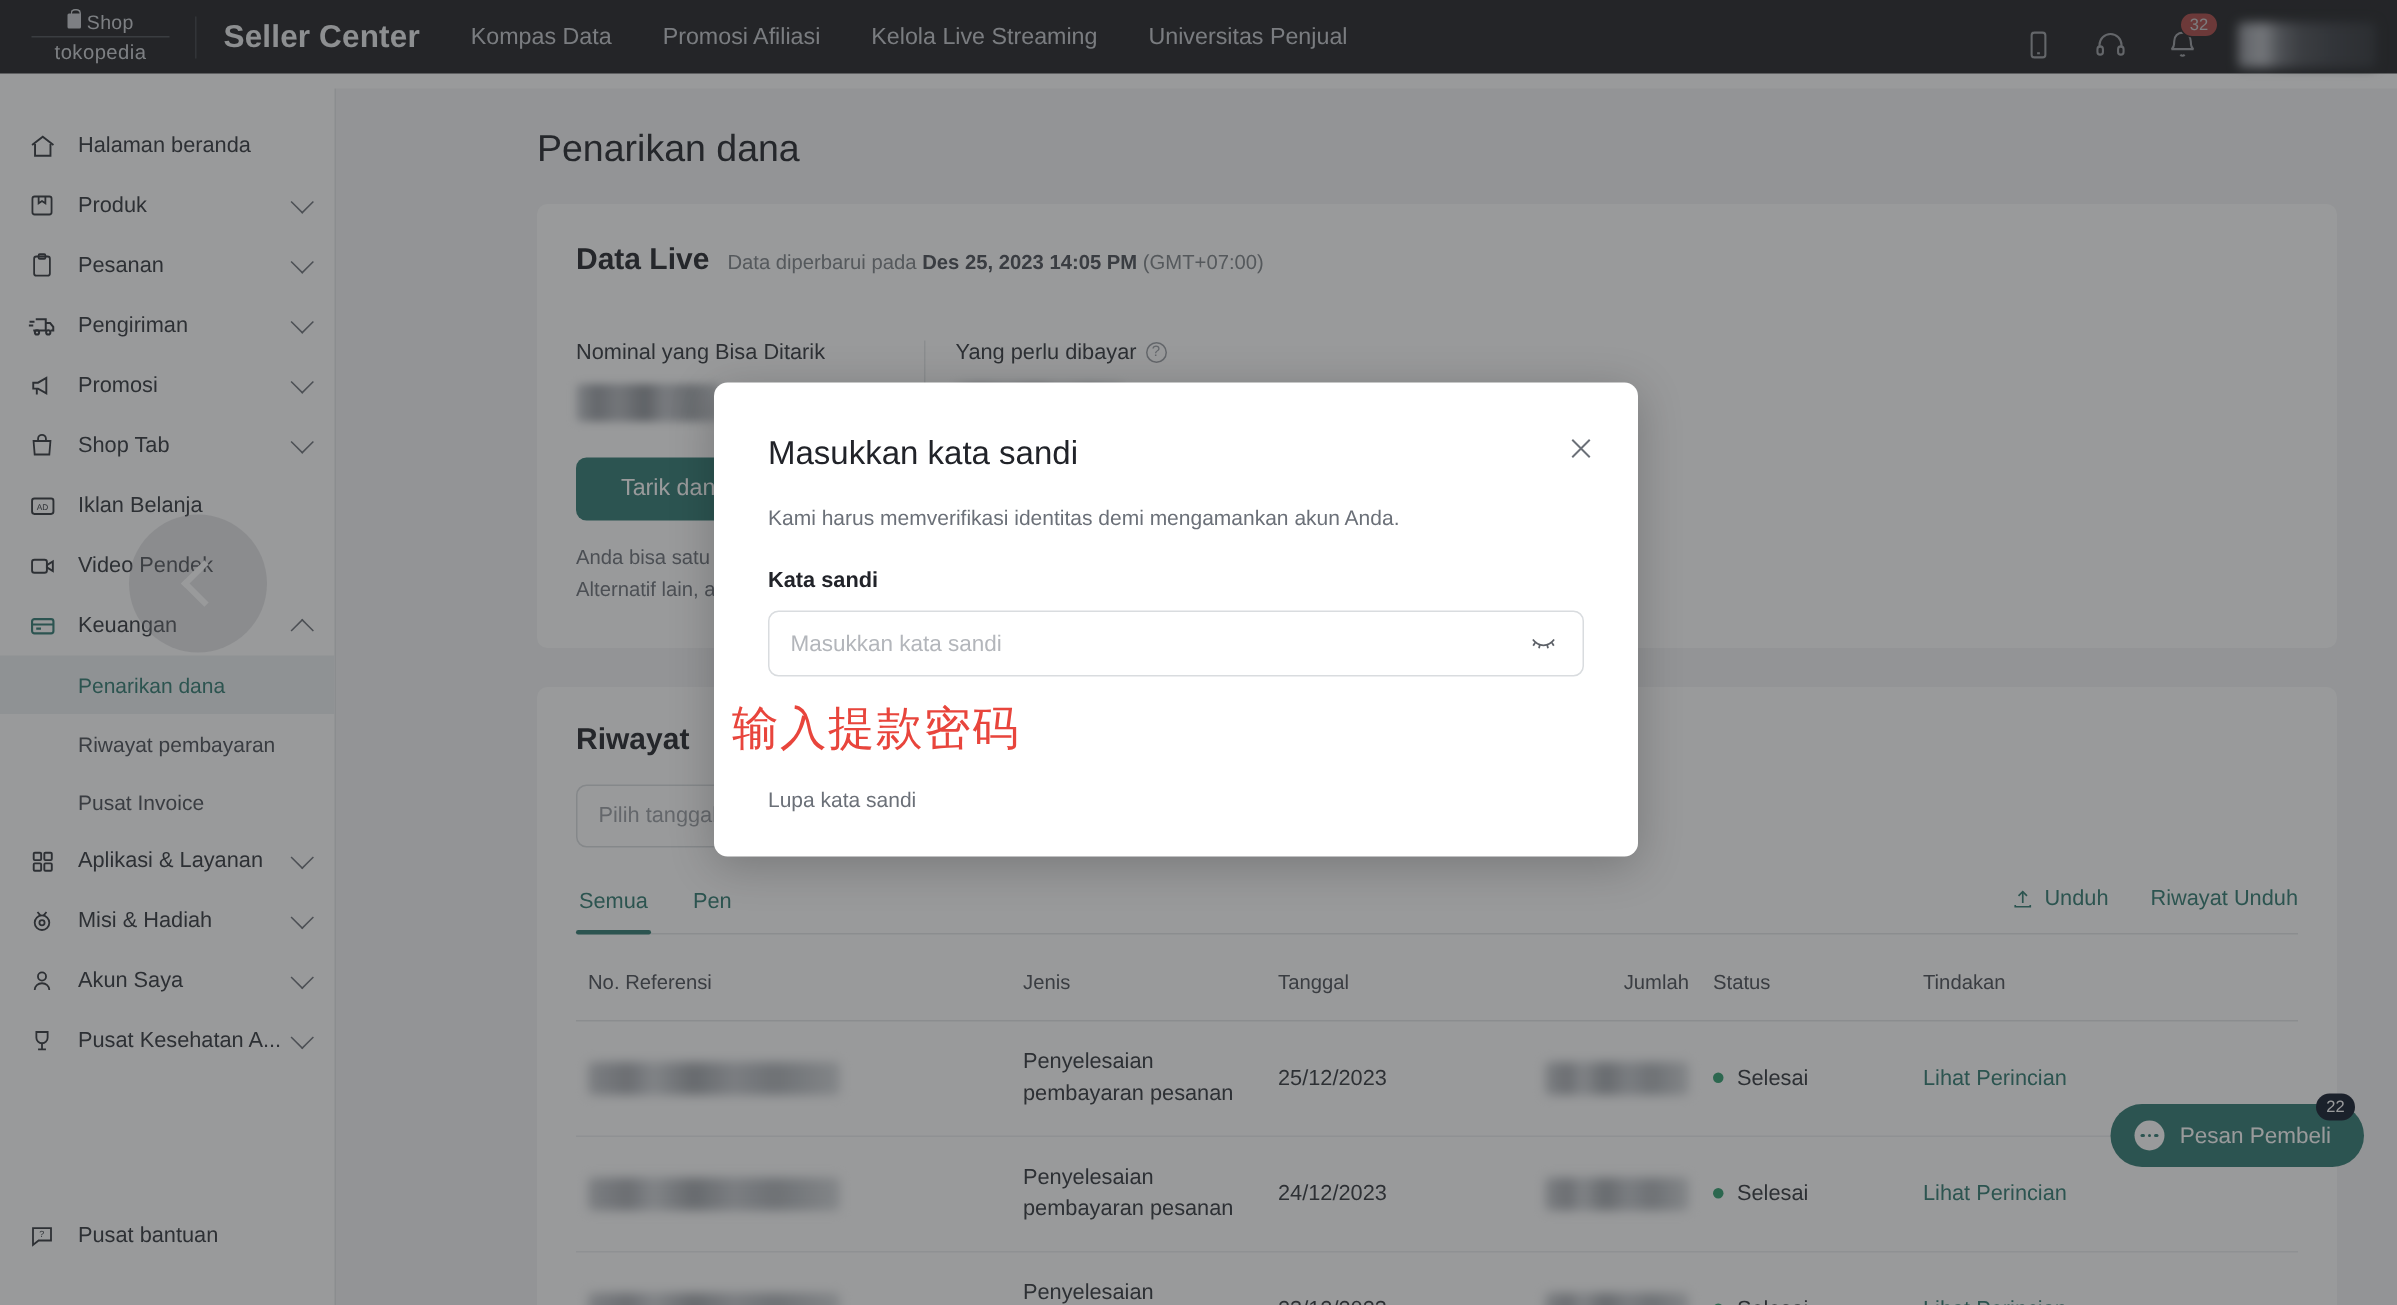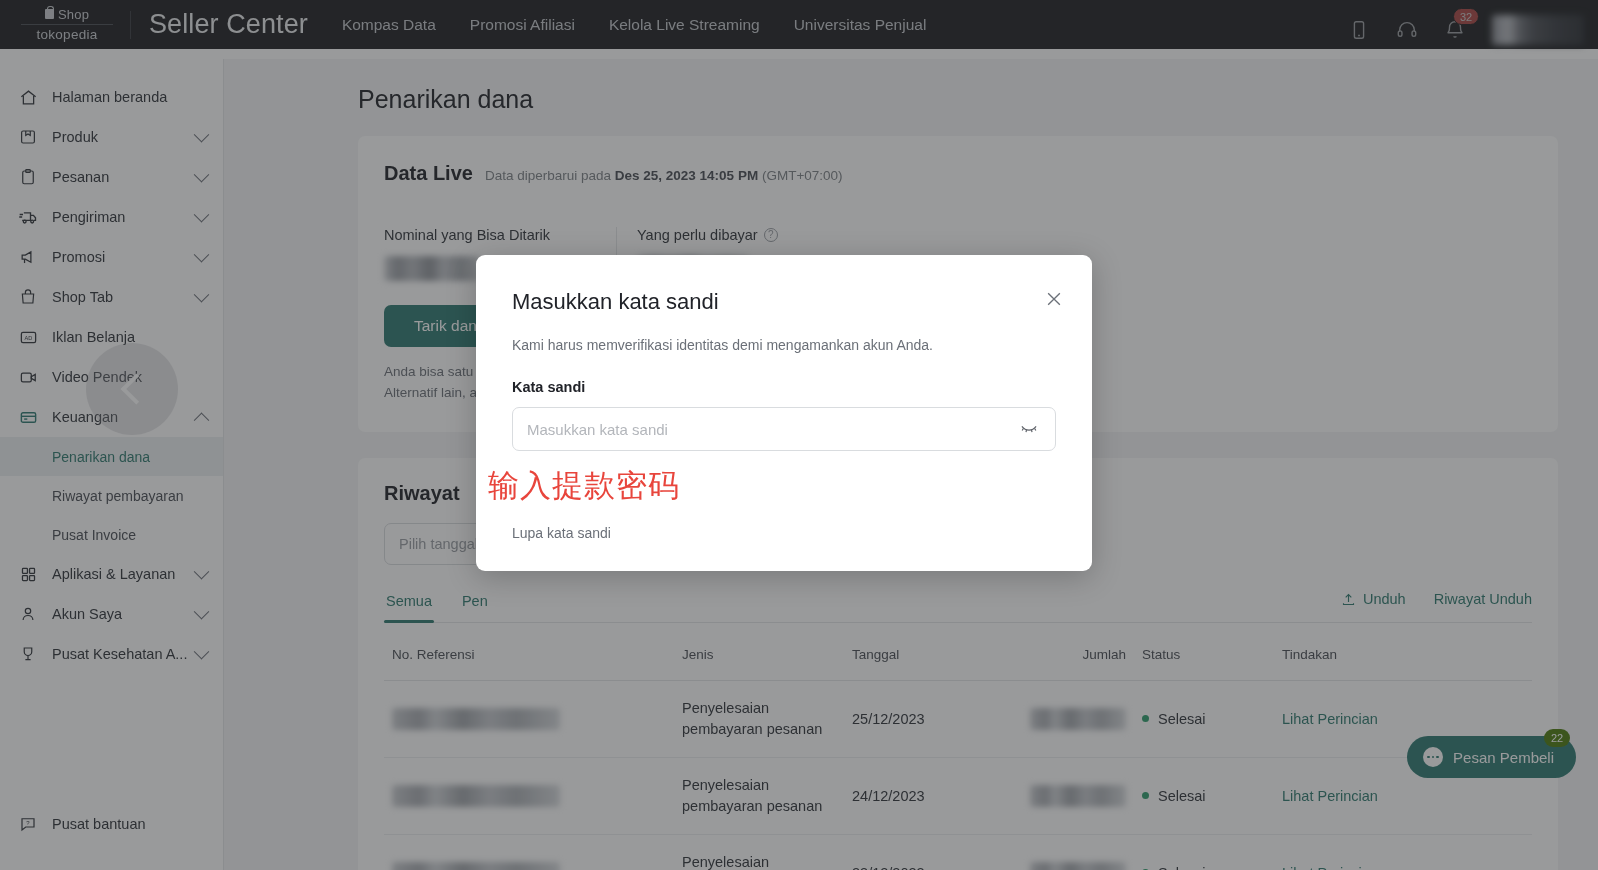--- a/index.html
+++ b/index.html
@@ -35,21 +35,21 @@
   .logo-bag::before {
     content: ""; position: absolute; top: -3px; left: 2px;
     width: 5px; height: 4px;
     border: 1.4px solid #c9ccd1; border-bottom: none;
     border-radius: 3px 3px 0 0;
   }
   .logo-rule { width: 92px; height: 1px; background: #4a4d53; margin: 3px 0; }
   .logo-bottom { color: #c9ccd1; font-size: 13.5px; letter-spacing: .3px; }
   .nav-divider { width: 1px; height: 28px; background: #3a3d42; margin: 0 18px 0 10px; }
   .nav-title {
-    color: #e9eaec; font-size: 27px; font-weight: 400;
+    color: #e9eaec; font-size: 21px; font-weight: 700;
     letter-spacing: .1px; margin-right: 34px;
   }
   .nav-link {
     color: #c3c6cb; font-size: 15.5px; margin-right: 34px;
     cursor: pointer; white-space: nowrap;
   }
   .nav-right {
     position: absolute; right: 0; top: 0; height: 59px;
     display: flex; align-items: center; gap: 26px; padding-right: 14px;
   }
@@ -229,21 +229,21 @@
     font-size: 15px; cursor: pointer; z-index: 6;
   }
   .chat-ic {
     width: 20px; height: 20px; border-radius: 50%;
     background: #ffffff; position: relative;
     display: flex; align-items: center; justify-content: center; gap: 2px;
   }
   .chat-ic span { width: 2.6px; height: 2.6px; border-radius: 50%; background: #2f7a72; }
   .chat-badge {
     position: absolute; top: -7px; right: 6px;
-    background: #4d7c0f; color: #fff; font-size: 11px;
+    background: #0f172a; color: #fff; font-size: 11px;
     height: 18px; min-width: 26px; padding: 0 5px;
     border-radius: 9px; line-height: 18px; text-align: center;
   }
 
   
   .overlay {
     position: absolute; inset: 0; background: rgba(41,43,47,.48); z-index: 10;
   }
   .modal {
     position: absolute; left: 476px; top: 255px;
@@ -454,20 +454,31 @@
             <rect x="3.5" y="3.5" width="7" height="7" rx="1"></rect>
             <rect x="13.5" y="3.5" width="7" height="7" rx="1"></rect>
             <rect x="3.5" y="13.5" width="7" height="7" rx="1"></rect>
             <rect x="13.5" y="13.5" width="7" height="7" rx="1"></rect>
           </svg>
       </span>
       <span class="side-label">Aplikasi &amp; Layanan</span>
       <span class="chev"></span>
     </div>
 
+    <div class="side-item">
+      <span class="side-ic">
+        <svg width="18" height="18" viewBox="0 0 24 24" fill="none" stroke="currentColor" stroke-width="1.6">
+            <circle cx="12" cy="13.5" r="6.5"></circle>
+            <circle cx="12" cy="13.5" r="2.3"></circle>
+            <path d="M8 4l2.5 3M16 4l-2.5 3"></path>
+          </svg>
+      </span>
+      <span class="side-label">Misi &amp; Hadiah</span>
+      <span class="chev"></span>
+    </div>
 
     <div class="side-item">
       <span class="side-ic">
         <svg width="18" height="18" viewBox="0 0 24 24" fill="none" stroke="currentColor" stroke-width="1.6">
             <circle cx="12" cy="8" r="3.6"></circle>
             <path d="M5.5 20c0-3.6 2.9-6 6.5-6s6.5 2.4 6.5 6"></path>
           </svg>
       </span>
       <span class="side-label">Akun Saya</span>
       <span class="chev"></span>

